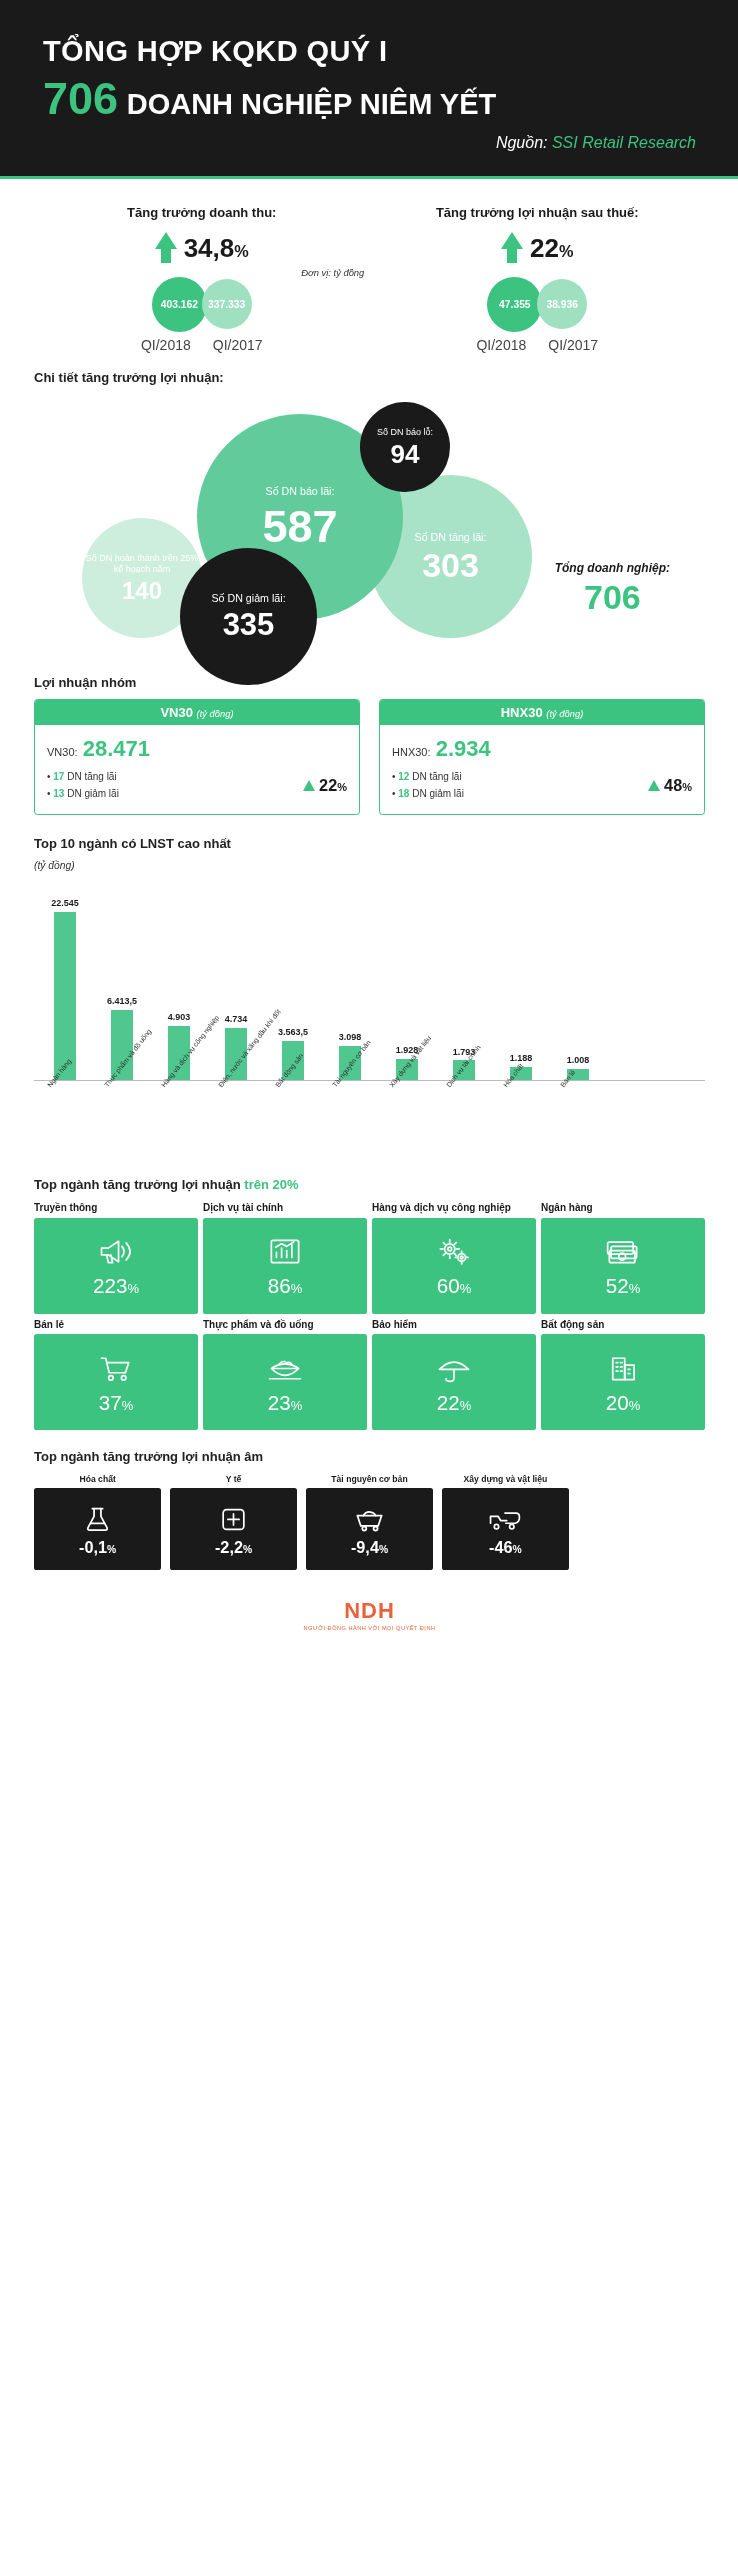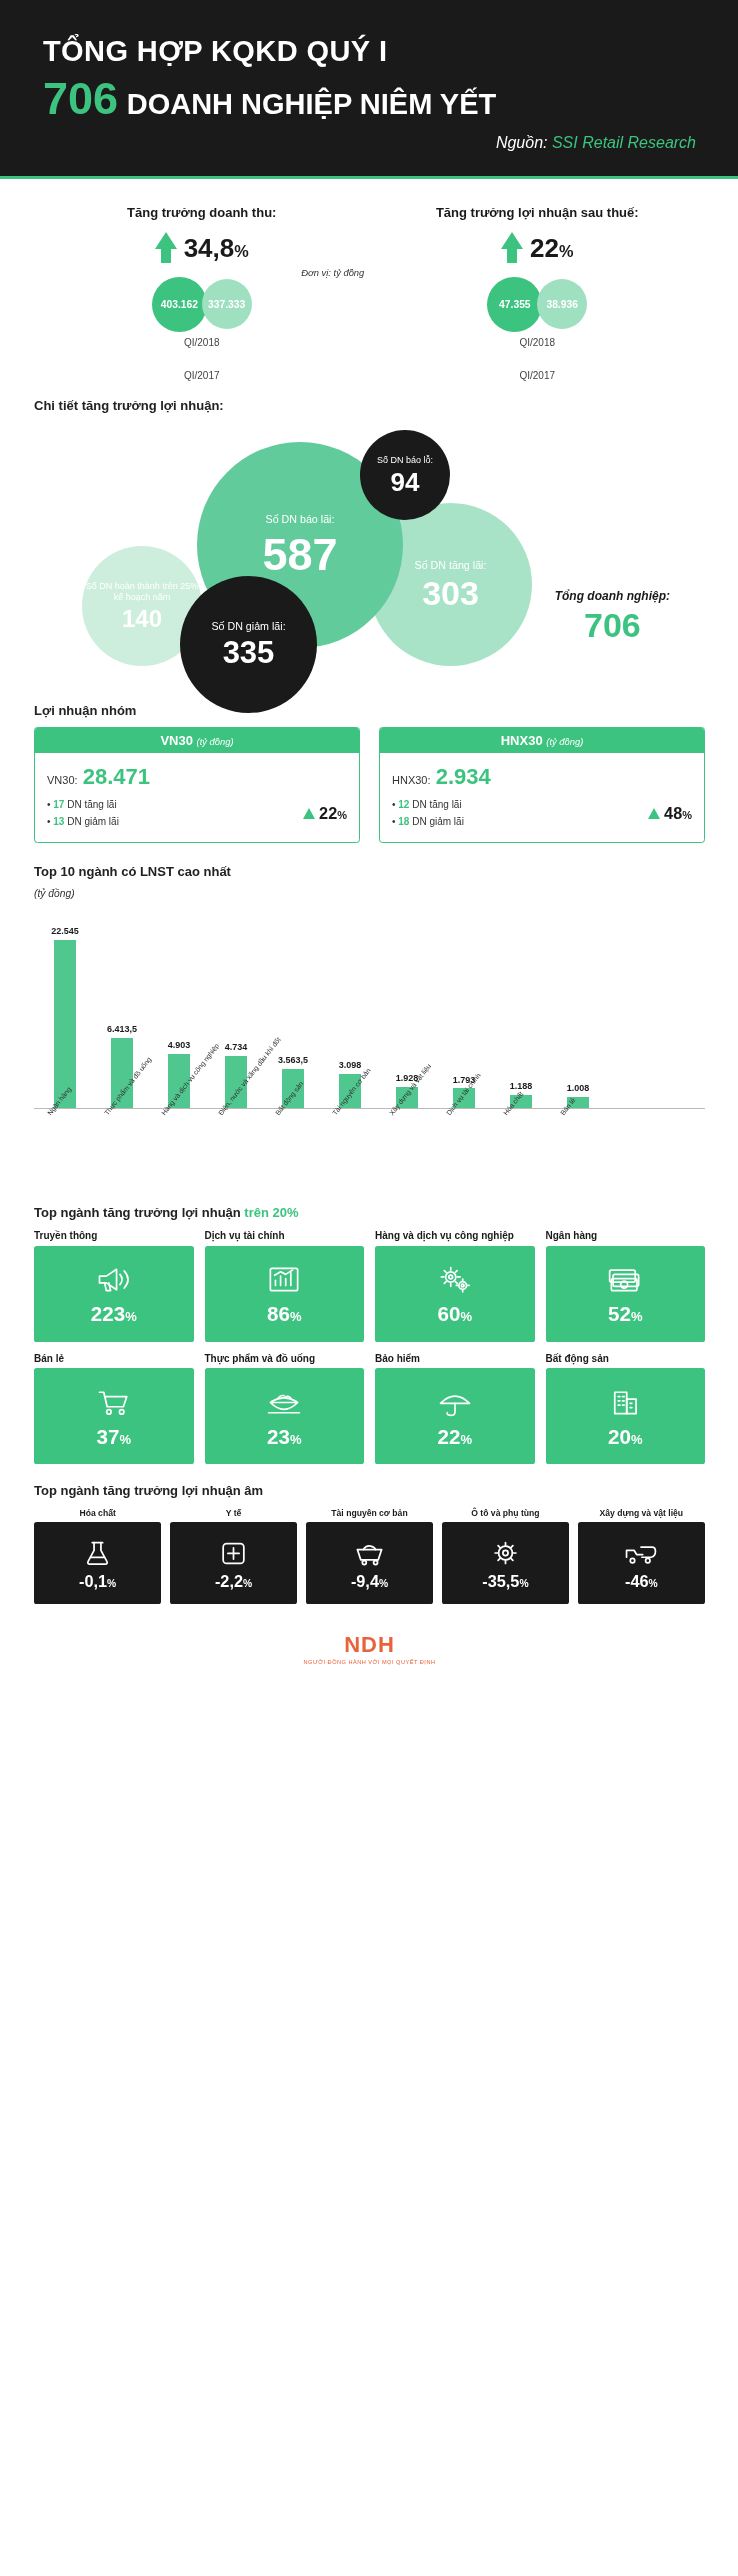--- a/index.html
+++ b/index.html
@@ -104,23 +104,22 @@
     font-size: 10.3px;
     font-weight: bold;
   }
   .bub-a { width: 55px; height: 55px; background: #3cc37f; }
   .bub-b { width: 50px; height: 50px; background: #9fe0c0; margin-left: -5.2px; }
   .bub-labels {
     margin-top: 5.2px;
     display: flex;
     justify-content: center;
     gap: 22px;
-    font-size: 10px;
+    font-size: 14px;
     color: #444;
-    flex-direction: column;
   }
   .unit-note {
     position: absolute;
     right: 5.2px;
     top: 62px;
     font-size: 9.4px;
     font-style: italic;
     color: #333;
   }
 
@@ -219,35 +218,35 @@
   }
 
   
   .grid-section { padding: 12px 34px 5.2px 34px; }
   .grid-title { font-size: 13px; font-weight: bold; }
   .grid-title .hl { color: #3cc37f; }
   .grid {
     margin-top: 10.3px;
     display: grid;
     grid-template-columns: repeat(4, 1fr);
-    gap: 11px;
+    gap: 5px;
   }
   .cellname { font-size: 10px; font-weight: bold; color: #1a1a1a; margin-bottom: 4.3px; }
   .gcell {
     background: #3cc37f;
     border-radius: 2.6px;
     height: 96px;
     display: flex;
     flex-direction: column;
     align-items: center;
     justify-content: center;
     color: #fff;
   }
   .gcell .ic { height: 38px; display: flex; align-items: center; justify-content: center; }
-  .gcell .gv { font-size: 20.6px; font-weight: bold; margin-top: 3.4px; }
+  .gcell .gv { font-size: 20.6px; font-weight: normal; margin-top: 3.4px; }
   .gcell .gv small { font-size: 13px; }
 
   
   .neg-section { padding: 13.7px 34px 5.2px 34px; }
   .neg-grid { margin-top: 10.3px; display: grid; grid-template-columns: repeat(5, 1fr); gap: 8.6px; }
   .ncellname { font-size: 8.6px; font-weight: bold; color: #1a1a1a; margin-bottom: 4.3px; text-align: center; }
   .ncell {
     background: #1a1a1a;
     border-radius: 2.6px;
     height: 82px;
@@ -636,33 +635,20 @@
                 <path stroke="#ffffff" fill="none" stroke-width="2" stroke-linecap="round" stroke-linejoin="round" d="M5 11 L33 11 L29 23 L9 23 Z"></path>
                 <circle stroke="#ffffff" fill="none" stroke-width="2" stroke-linecap="round" stroke-linejoin="round" cx="13" cy="26" r="2.3"></circle>
                 <circle stroke="#ffffff" fill="none" stroke-width="2" stroke-linecap="round" stroke-linejoin="round" cx="26" cy="26" r="2.3"></circle>
                 <path stroke="#ffffff" fill="none" stroke-width="2" stroke-linecap="round" stroke-linejoin="round" d="M12 11 q3 -5 8 -4 q5 1 6 4"></path>
               </svg>
             </div>
             <div class="nv"><span>-9,4</span><small>%</small></div>
           </div>
         </div>
         <div>
-          <div class="ncellname">Ô tô và phụ tùng</div>
-          <div class="ncell">
-            <div class="ic">
-              <svg width="33" height="26" viewBox="0 0 38 30">
-                <circle stroke="#ffffff" fill="none" stroke-width="2" stroke-linecap="round" stroke-linejoin="round" cx="19" cy="15" r="8"></circle>
-                <circle stroke="#ffffff" fill="none" stroke-width="2" stroke-linecap="round" stroke-linejoin="round" cx="19" cy="15" r="3"></circle>
-                <path stroke="#ffffff" fill="none" stroke-width="2" stroke-linecap="round" stroke-linejoin="round" d="M19 3 L19 7 M19 23 L19 27 M7 15 L11 15 M27 15 L31 15 M10.5 6.5 L13.3 9.3 M24.7 20.7 L27.5 23.5 M27.5 6.5 L24.7 9.3 M13.3 20.7 L10.5 23.5"></path>
-              </svg>
-            </div>
-            <div class="nv"><span>-35,5</span><small>%</small></div>
-          </div>
-        </div>
-        <div>
           <div class="ncellname">Xây dựng và vật liệu</div>
           <div class="ncell">
             <div class="ic">
               <svg width="34" height="26" viewBox="0 0 40 30">
                 <path stroke="#ffffff" fill="none" stroke-width="2" stroke-linecap="round" stroke-linejoin="round" d="M3 20 L3 12 L12 12 L15 17 L22 17"></path>
                 <path stroke="#ffffff" fill="none" stroke-width="2" stroke-linecap="round" stroke-linejoin="round" d="M20 8 L33 8 q4 0 4 5 q0 6 -5 7 L21 20"></path>
                 <circle stroke="#ffffff" fill="none" stroke-width="2" stroke-linecap="round" stroke-linejoin="round" cx="10" cy="24" r="2.6"></circle>
                 <circle stroke="#ffffff" fill="none" stroke-width="2" stroke-linecap="round" stroke-linejoin="round" cx="28" cy="24" r="2.6"></circle>
               </svg>
             </div>

